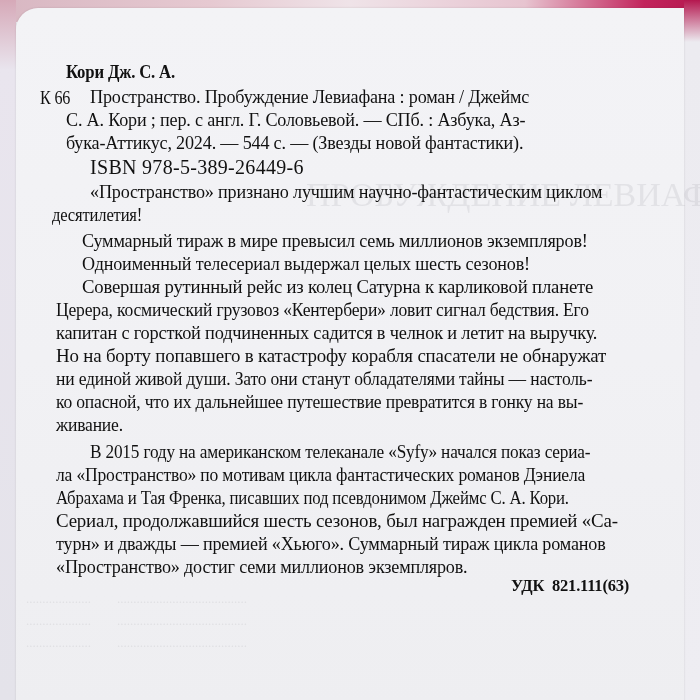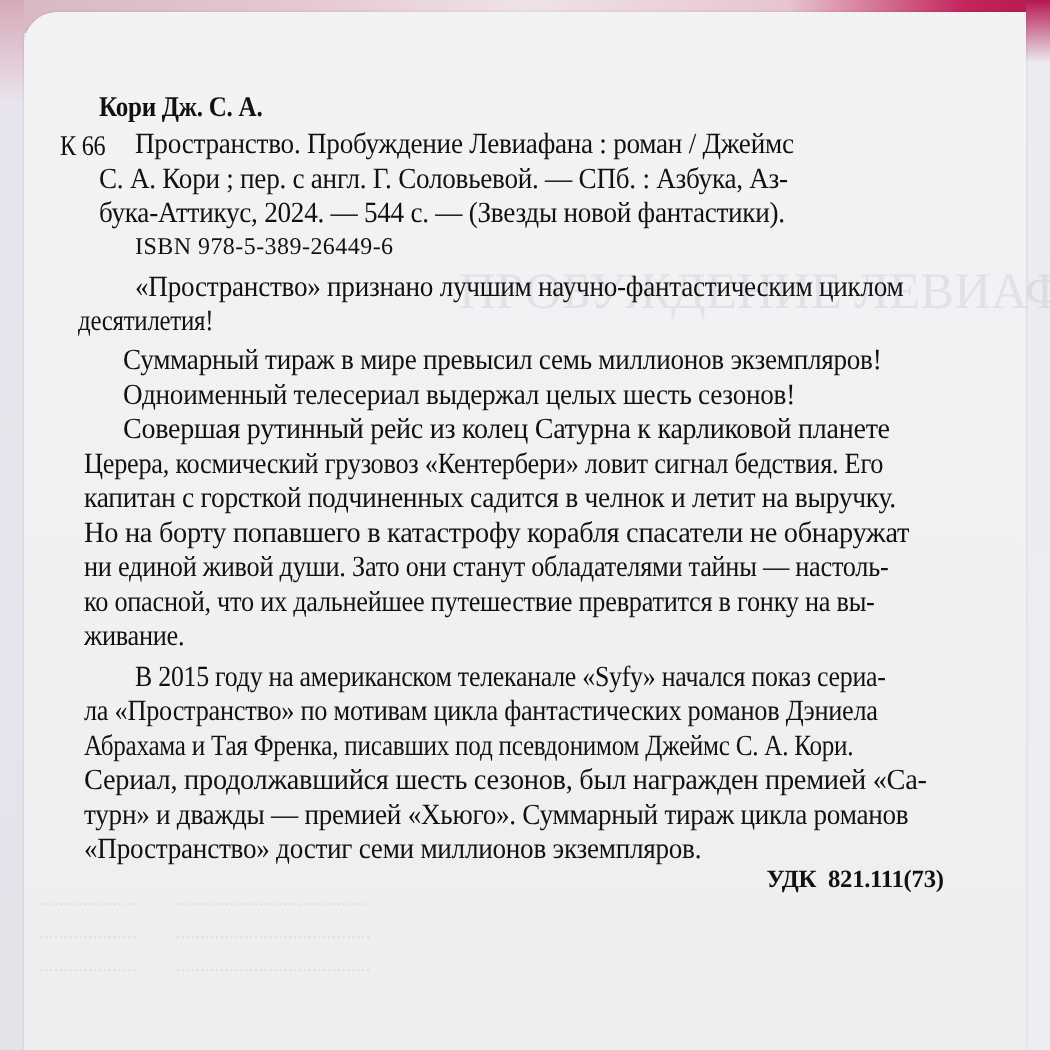--- a/index.html
+++ b/index.html
@@ -58,21 +58,21 @@
   </div>
 
   <div class="text" style="left:0; top:0; width:668px; height:700px;">
     <div class="line author" style="left:50px; top:53px;">Кори Дж. С. А.</div>
 
     <div class="line code" style="left:24px; top:79px;">К 66</div>
     <div class="line cond" style="left:74px; top:78px;">Пространство. Пробуждение Левиафана : роман / Джеймс</div>
     <div class="line cond" style="left:50px; top:101px;">С. А. Кори ; пер. с англ. Г. Соловьевой. — СПб. : Азбука, Аз-</div>
     <div class="line cond" style="left:50px; top:124px;">бука-Аттикус, 2024. — 544 с. — (Звезды новой фантастики).</div>
 
-    <div class="line" style="left:74px; top:148px; font-size:16px; letter-spacing:0.3px;">ISBN 978-5-389-26449-6</div>
+    <div class="line" style="left:74px; top:148px; font-size:20px; letter-spacing:0.3px;">ISBN 978-5-389-26449-6</div>
 
     <div class="line cond" style="left:74px; top:173px;">«Пространство» признано лучшим научно-фантастическим циклом</div>
     <div class="line cond" style="left:36px; top:196px; transform:scaleX(0.85);">десятилетия!</div>
 
     <div class="line cond" style="left:66px; top:222px;">Суммарный тираж в мире превысил семь миллионов экземпляров!</div>
     <div class="line cond" style="left:66px; top:245px;">Одноименный телесериал выдержал целых шесть сезонов!</div>
 
     <div class="line cond" style="left:66px; top:268px; transform:scaleX(0.96);">Совершая рутинный рейс из колец Сатурна к карликовой планете</div>
     <div class="line cond" style="left:40px; top:291px; transform:scaleX(0.9);">Церера, космический грузовоз «Кентербери» ловит сигнал бедствия. Его</div>
     <div class="line cond" style="left:40px; top:314px; transform:scaleX(0.94);">капитан с горсткой подчиненных садится в челнок и летит на выручку.</div>
@@ -81,15 +81,15 @@
     <div class="line cond" style="left:40px; top:383px; transform:scaleX(0.9);">ко опасной, что их дальнейшее путешествие превратится в гонку на вы-</div>
     <div class="line cond" style="left:40px; top:406px; transform:scaleX(0.9);">живание.</div>
 
     <div class="line cond" style="left:74px; top:433px; transform:scaleX(0.885);">В 2015 году на американском телеканале «Syfy» начался показ сериа-</div>
     <div class="line cond" style="left:40px; top:456px; transform:scaleX(0.9);">ла «Пространство» по мотивам цикла фантастических романов Дэниела</div>
     <div class="line cond" style="left:40px; top:479px; transform:scaleX(0.86);">Абрахама и Тая Френка, писавших под псевдонимом Джеймс С. А. Кори.</div>
     <div class="line cond" style="left:40px; top:502px; transform:scaleX(0.97);">Сериал, продолжавшийся шесть сезонов, был награжден премией «Са-</div>
     <div class="line cond" style="left:40px; top:525px; transform:scaleX(0.93);">турн» и дважды — премией «Хьюго». Суммарный тираж цикла романов</div>
     <div class="line cond" style="left:40px; top:548px; transform:scaleX(0.93);">«Пространство» достиг семи миллионов экземпляров.</div>
 
-    <div class="line udk" style="left:495px; top:568px; white-space:pre;">УДК  821.111(73)</div>
+    <div class="line udk" style="left:495px; top:568px; white-space:pre;">УДК  821.111(63)</div>
   </div>
 </div>
 
 </body></html>

